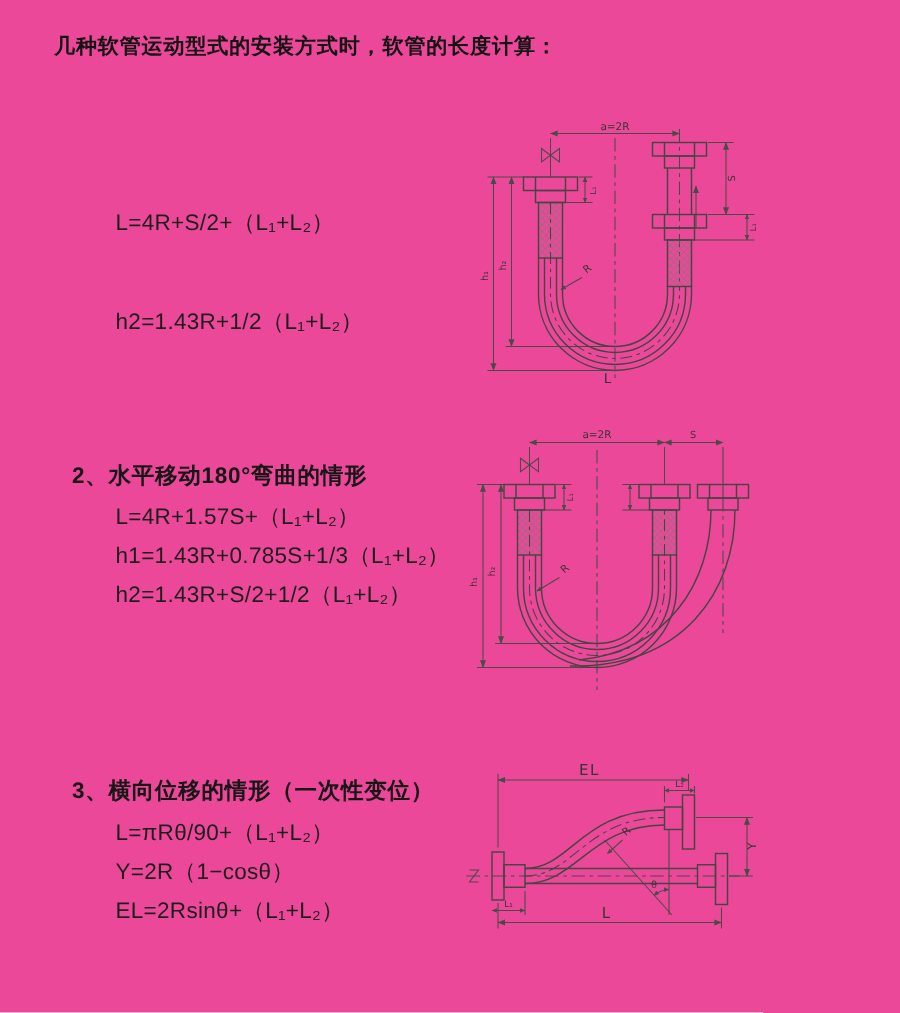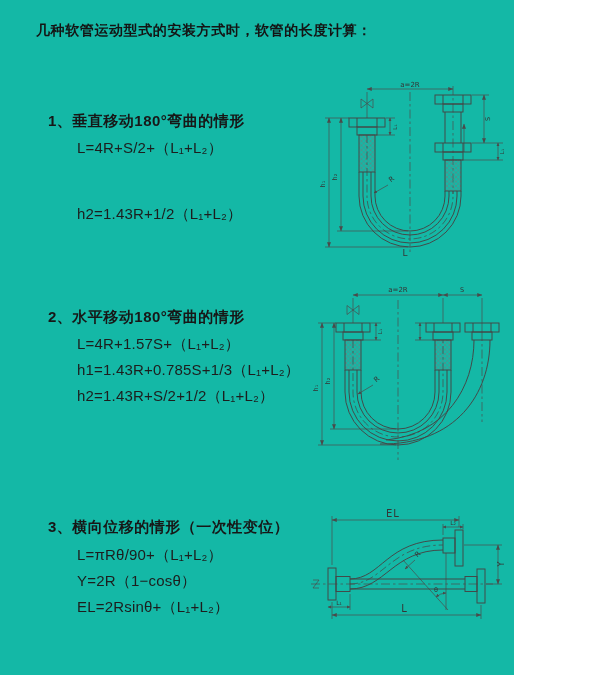--- a/index.html
+++ b/index.html
@@ -1,35 +1,34 @@
 <!DOCTYPE html>
 <html><head>
 <meta charset="utf-8">
 <style>
   html,body{margin:0;padding:0;background:#ffffff;}
-  .page{position:relative;width:514px;height:675px;background:#14b8a6;overflow:hidden;
+  .page{position:relative;width:600px;height:675px;background:#ec4899;overflow:hidden;
         font-family:"Liberation Sans","DejaVu Sans",sans-serif;}
   .title{position:absolute;left:36px;top:22px;font-size:14px;font-weight:bold;color:#141414;letter-spacing:.6px;}
   .h{position:absolute;font-size:15px;font-weight:bold;color:#171717;letter-spacing:.5px;white-space:nowrap;}
   .f{position:absolute;font-size:15px;color:#1d1d1d;letter-spacing:.2px;white-space:nowrap;}
   svg.diag{position:absolute;overflow:visible;}
   svg text{font-family:"DejaVu Sans",sans-serif;fill:#353535;stroke:none;}
   .cl{stroke-dasharray:9 3 2.5 3;}
   .cl2{stroke-dasharray:8 3 2.5 3;}
   .dims{stroke:#4a4a4a;fill:none;stroke-width:.7;}
   .body{stroke:#454545;fill:none;stroke-width:.95;}
 </style>
 </head>
 <body>
 
 <div class="page">
 
   <div class="title">几种软管运动型式的安装方式时，软管的长度计算：</div>
 
-  <div class="h" style="left:48px;top:112px">1、垂直移动180°弯曲的情形</div>
   <div class="f" style="left:77px;top:139px">L=4R+S/2+（L₁+L₂）</div>
   <div class="f" style="left:77px;top:205px">h2=1.43R+1/2（L₁+L₂）</div>
 
   <div class="h" style="left:48px;top:308px">2、水平移动180°弯曲的情形</div>
   <div class="f" style="left:77px;top:335px">L=4R+1.57S+（L₁+L₂）</div>
   <div class="f" style="left:77px;top:361px">h1=1.43R+0.785S+1/3（L₁+L₂）</div>
   <div class="f" style="left:77px;top:387px">h2=1.43R+S/2+1/2（L₁+L₂）</div>
 
   <div class="h" style="left:48px;top:518px">3、横向位移的情形（一次性变位）</div>
   <div class="f" style="left:77px;top:546px">L=πRθ/90+（L₁+L₂）</div>

